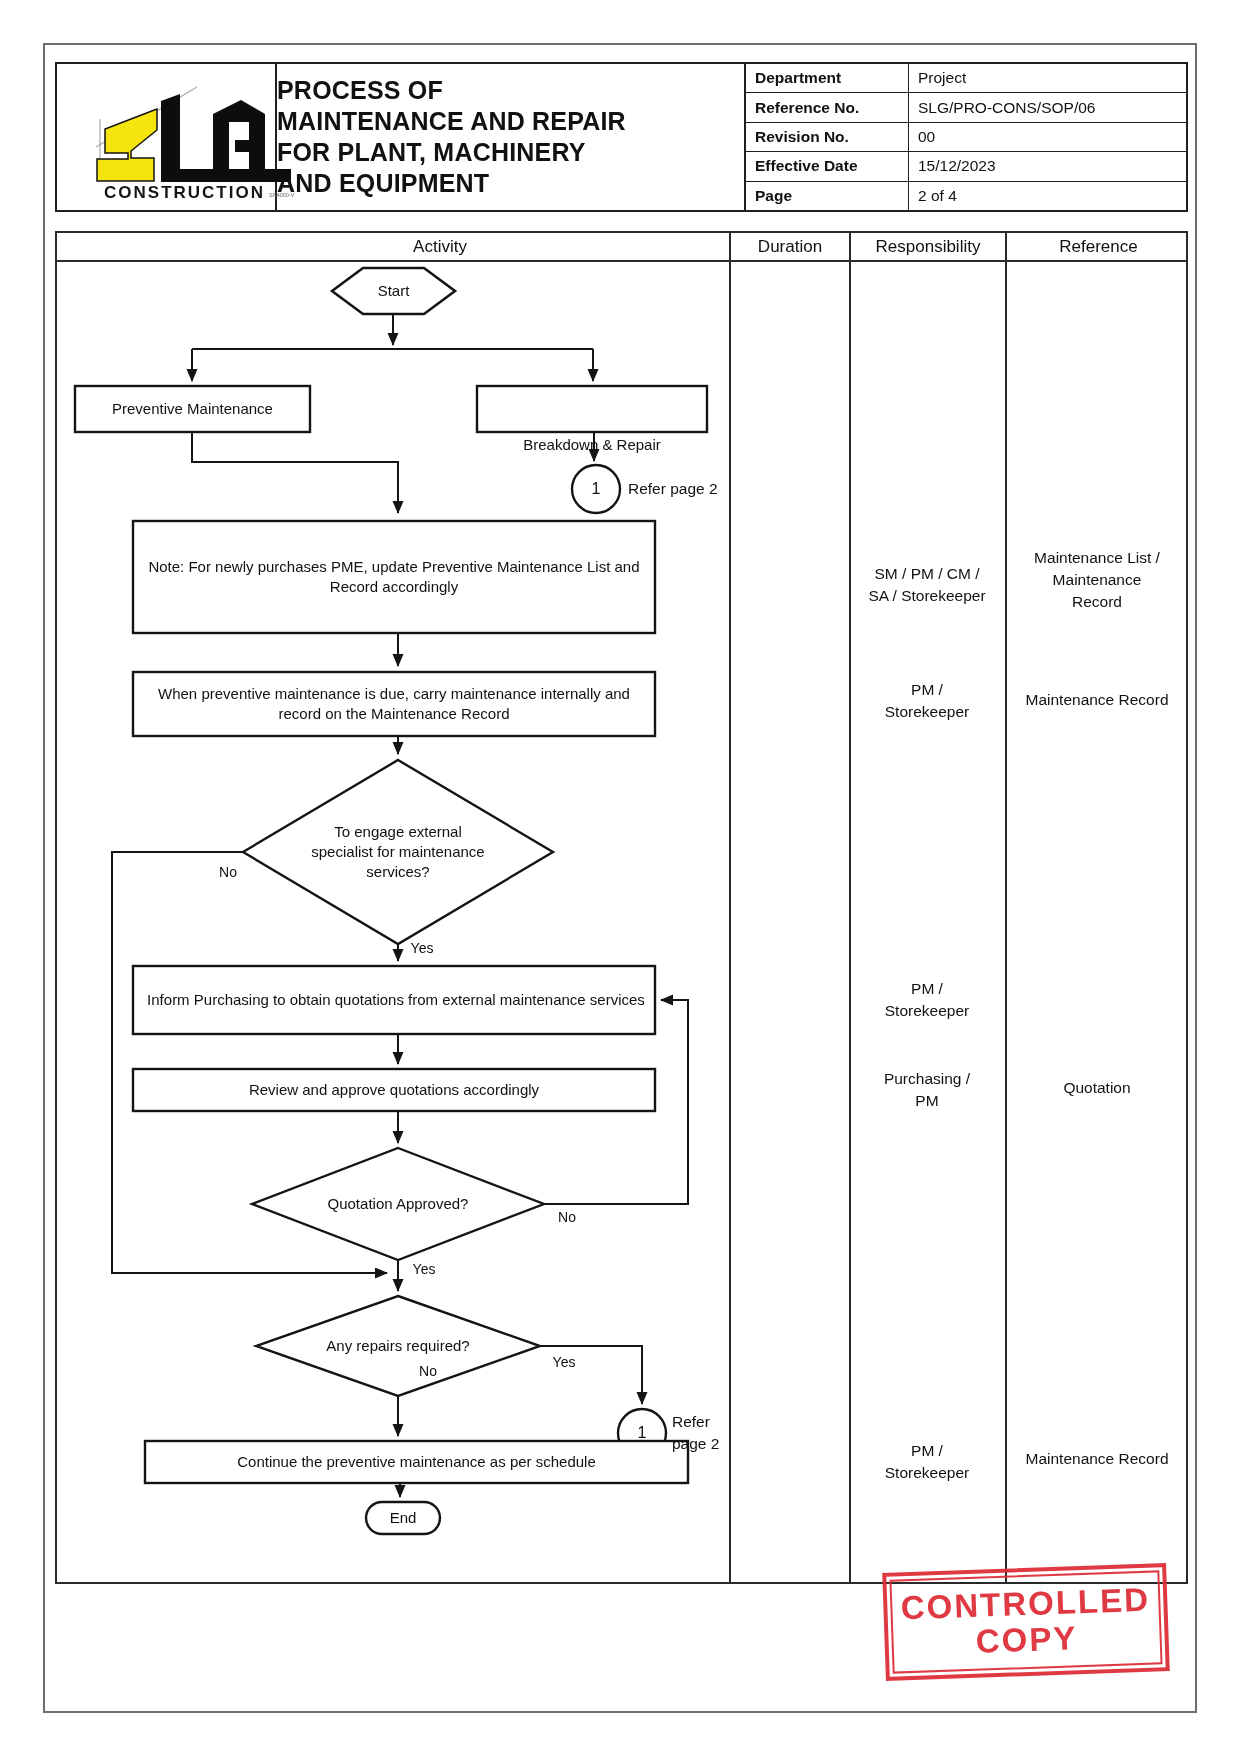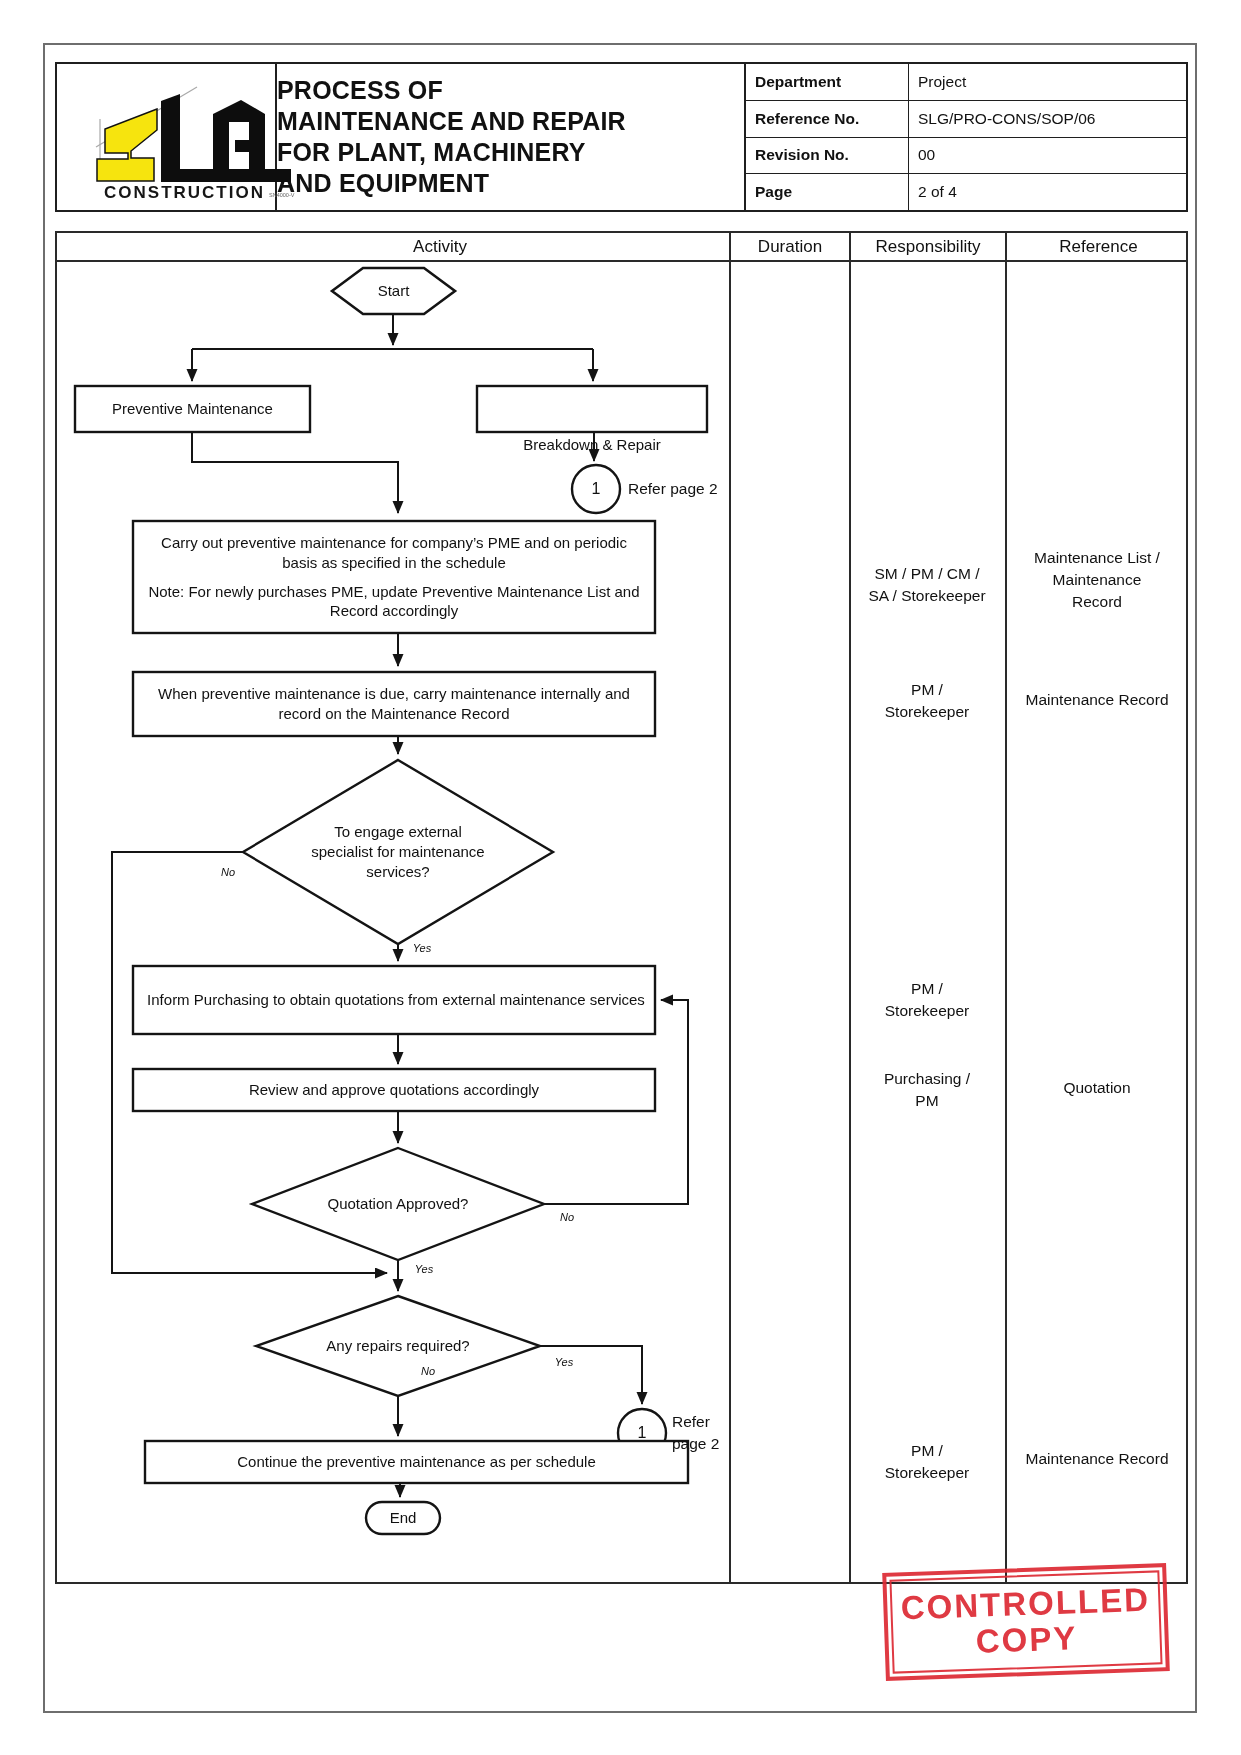--- a/index.html
+++ b/index.html
@@ -17,21 +17,21 @@
   .meta-row:last-child{border-bottom:none;text-align:center;}
   .meta-label{width:163px;border-right:1.5px solid #1f1f1f;box-sizing:border-box;font-weight:bold;font-size:15.5px;display:flex;align-items:center;padding-left:9px;}
   .meta-value{flex:1;font-size:15.5px;display:flex;align-items:center;padding-left:9px;}
   .flow-table{left:55px;top:231px;width:1133px;height:1353px;border:2px solid #2a2a2a;box-sizing:border-box;}
   .col-line{position:absolute;top:0;bottom:0;width:2px;background:#2a2a2a;}
   .head-row-line{position:absolute;left:0;right:0;top:27px;height:2px;background:#2a2a2a;}
   .col-head{position:absolute;top:0;height:27px;display:flex;align-items:center;justify-content:center;font-size:17px;}
   
   .node-text{display:flex;align-items:center;justify-content:center;text-align:center;font-size:15px;line-height:1.32;}
   .node-text.block{flex-direction:column;}
-  .yn{font-style:italic;font-size:11px;display:flex;align-items:center;justify-content:center;}
+  .yn{font-size:14px;display:flex;align-items:center;justify-content:center;}
   .conn-num{display:flex;align-items:center;justify-content:center;font-size:16px;}
   .refer{font-size:15.5px;display:flex;align-items:center;white-space:pre-line;line-height:1.45;text-align:left;}
   .side-text{white-space:pre-line;text-align:center;font-size:15.5px;line-height:1.4;display:flex;align-items:center;justify-content:center;}
   
   .stamp{left:884px;top:1568px;width:284px;height:108px;transform:rotate(-2deg);
          border:4px solid #dd2c35;box-sizing:border-box;padding:3px;opacity:0.93;}
   .stamp-inner{width:100%;height:100%;border:2px solid #dd2c35;box-sizing:border-box;
          display:flex;flex-direction:column;align-items:center;justify-content:center;color:#dd2c35;}
   .stamp-l1{font-weight:bold;font-size:33px;letter-spacing:2px;line-height:1.1;}
   .stamp-l2{font-weight:bold;font-size:33px;letter-spacing:2px;line-height:1.1;}
@@ -73,20 +73,24 @@
       </div>
       <div class="meta-row">
         <div class="meta-label">Reference No.</div>
         <div class="meta-value">SLG/PRO-CONS/SOP/06</div>
       </div>
       <div class="meta-row">
         <div class="meta-label">Revision No.</div>
         <div class="meta-value">00</div>
       </div>
       <div class="meta-row">
+        <div class="meta-label">Effective Date</div>
+        <div class="meta-value">15/12/2023</div>
+      </div>
+      <div class="meta-row">
         <div class="meta-label">Page</div>
         <div class="meta-value">2 of 4</div>
       </div>
     </div>
   </div>
 
   <div class="abs flow-table">
     <div class="head-row-line"></div>
     <div class="col-line" style="left:672px;"></div>
     <div class="col-line" style="left:792px;"></div>
@@ -144,21 +148,20 @@
     </g>
   </svg>
 
   <div class="abs node-text" style="left:332px;top:268px;width:123px;height:46px;">Start</div>
   <div class="abs node-text" style="left:75px;top:386px;width:235px;height:46px;">Preventive Maintenance</div>
   <div class="abs node-text" style="left:477px;top:386px;width:230px;height:46px;margin-top:36px;">Breakdown &amp; Repair</div>
   <div class="abs conn-num" style="left:572px;top:465px;width:48px;height:48px;">1</div>
   <div class="abs refer" style="left:628px;top:478px;width:105px;height:22px;">Refer page 2</div>
 
   <div class="abs node-text block" style="left:143px;top:526px;width:502px;height:102px;">
-    <div style="margin-bottom:9px;">Carry out preventive maintenance for company’s PME and on periodic basis as specified in the schedule</div>
     <div>Note: For newly purchases PME, update Preventive Maintenance List and Record accordingly</div>
   </div>
   <div class="abs node-text" style="left:143px;top:672px;width:502px;height:64px;">When preventive maintenance is due, carry maintenance internally and record on the Maintenance Record</div>
 
   <div class="abs node-text" style="left:303px;top:798px;width:190px;height:108px;">To engage external specialist for maintenance services?</div>
   <div class="abs yn" style="left:208px;top:861px;width:40px;height:22px;">No</div>
   <div class="abs yn" style="left:400px;top:937px;width:44px;height:22px;">Yes</div>
 
   <div class="abs node-text" style="left:145px;top:966px;width:502px;height:68px;">Inform Purchasing to obtain quotations from external maintenance services</div>
   <div class="abs node-text" style="left:143px;top:1069px;width:502px;height:42px;">Review and approve quotations accordingly</div>

